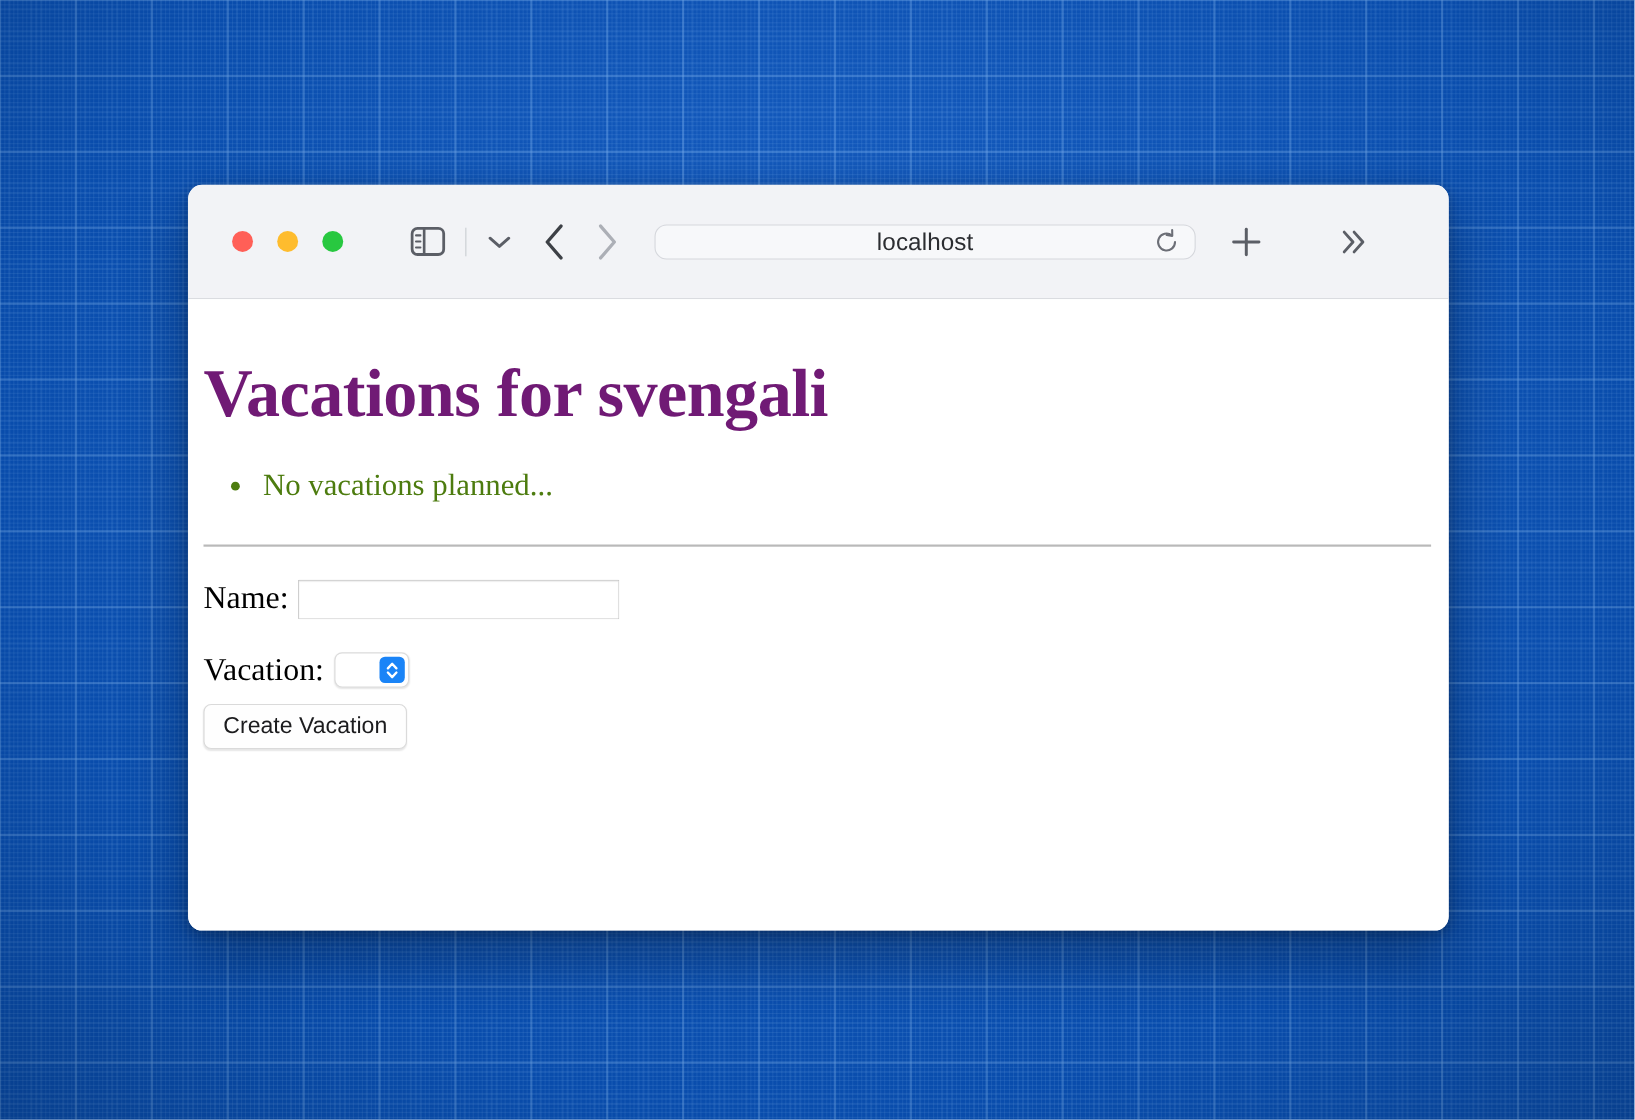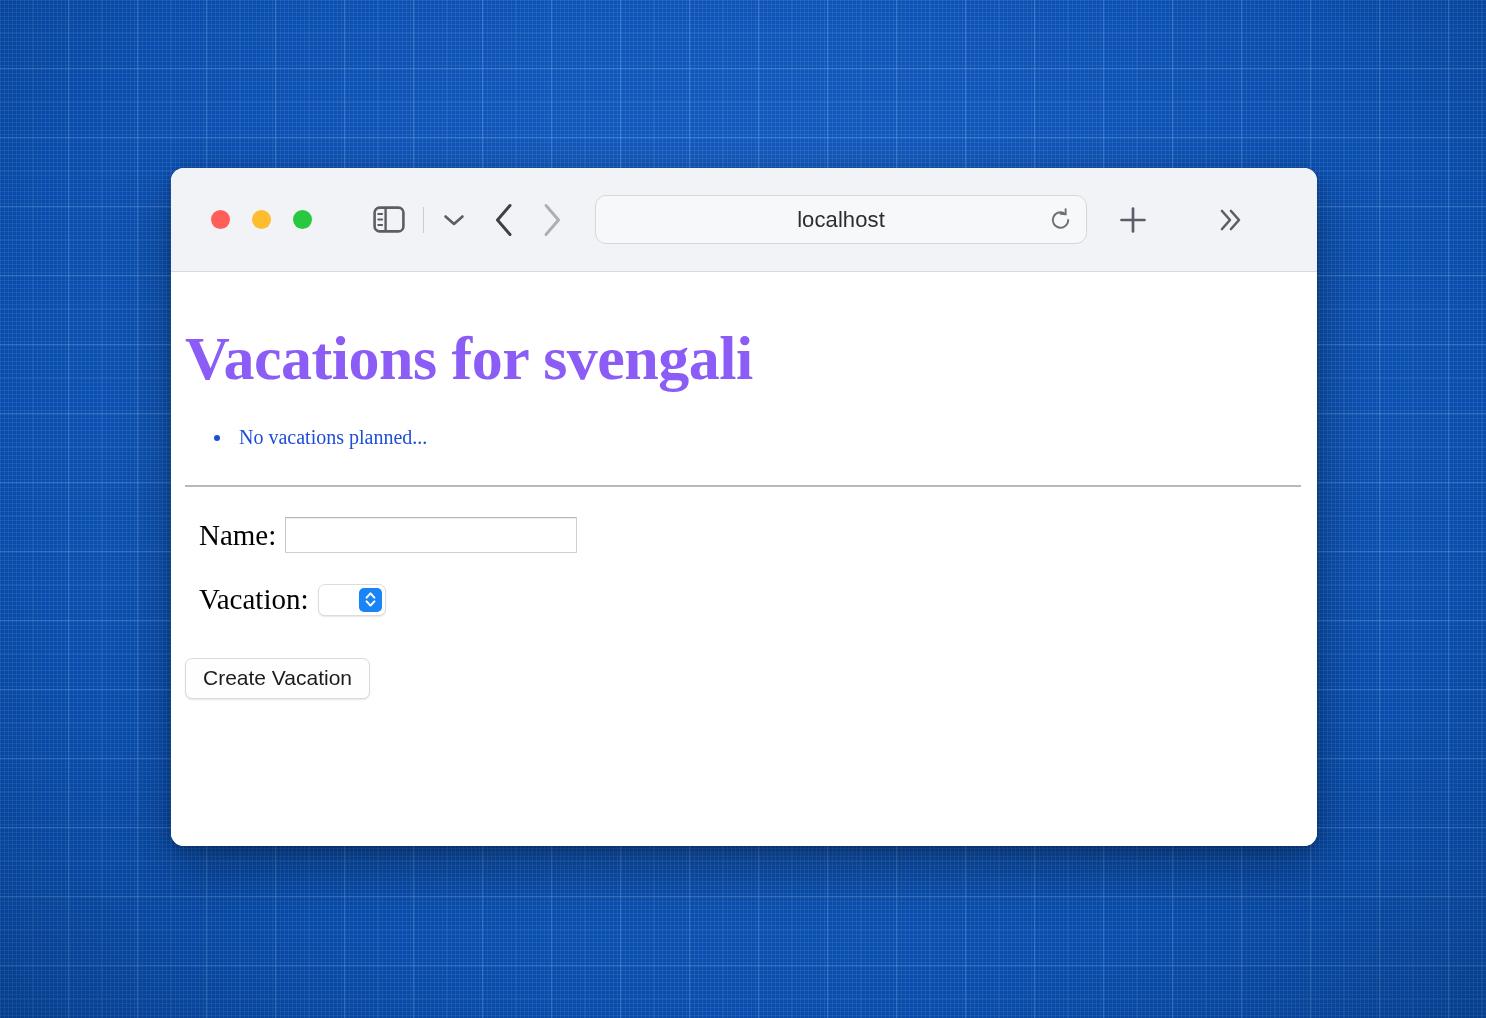--- a/index.html
+++ b/index.html
@@ -107,21 +107,21 @@
     background: #c9ccd2;
     margin-left: 18px;
   }
   #nav-back { margin-left: 28px; }
   #nav-forward { margin-left: 26px; color:#acafb6; }
 
   
   #url-field {
     margin-left: 32px;
     width: 492px;
-    height: 49px;
+    height: 32px;
     background: #f7f8fa;
     border: 1px solid #d5d7dc;
     border-radius: 11px;
     display: flex;
     align-items: center;
     justify-content: center;
     position: relative;
     box-sizing: border-box;
   }
   #url-text {
@@ -147,47 +147,47 @@
     background: #fff;
     height: calc(100% - 104px);
     position: relative;
     font-family: "Liberation Serif", "DejaVu Serif", serif;
   }
   #page-title {
     font-family: "Liberation Serif", "DejaVu Serif", serif;
     font-weight: bold;
     font-size: 62px;
     line-height: 1;
-    color: #8b5cf6;
+    color: #701a75;
     margin: 0;
     padding: 55px 0 0 14px;
     letter-spacing: -0.5px;
   }
   #vacation-list {
     margin: 36px 0 0 0;
     padding-left: 62px;
     list-style: disc;
   }
   #vacation-list li {
-    font-size: 20px;
-    color: #1d4ed8;
+    font-size: 28px;
+    color: #4d7c0f;
     line-height: 1.2;
     padding-left: 6px;
   }
   #content-divider {
     border: none;
     border-top: 2px solid #b9b9b9;
     margin: 36px 16px 0 14px;
     height: 0;
   }
 
   .form-row {
     display: flex;
     align-items: center;
-    padding-left: 28px;
+    padding-left: 14px;
     margin-top: 30px;
   }
   .form-label {
     font-size: 29px;
     color: #000;
     font-family: "Liberation Serif", "DejaVu Serif", serif;
   }
 
   #name-input {
     margin-left: 9px;
@@ -223,21 +223,21 @@
     top: 50%;
     transform: translateY(-50%);
     width: 23px;
     height: 24px;
     border-radius: 5px;
     background: #1a84f7;
     display:flex; align-items:center; justify-content:center;
   }
 
   #create-vacation-button {
-    margin: 42px 0 0 14px;
+    margin: 14px 0 0 14px;
     font-family: "Liberation Sans", sans-serif;
     font-size: 21px;
     color: #1c1c1e;
     background: #fefefe;
     border: 1px solid #dadada;
     border-radius: 7px;
     padding: 8px 17px 10px 17px;
     box-shadow: 0 1px 1.5px rgba(0,0,0,0.10);
     cursor: pointer;
     line-height: 1;

